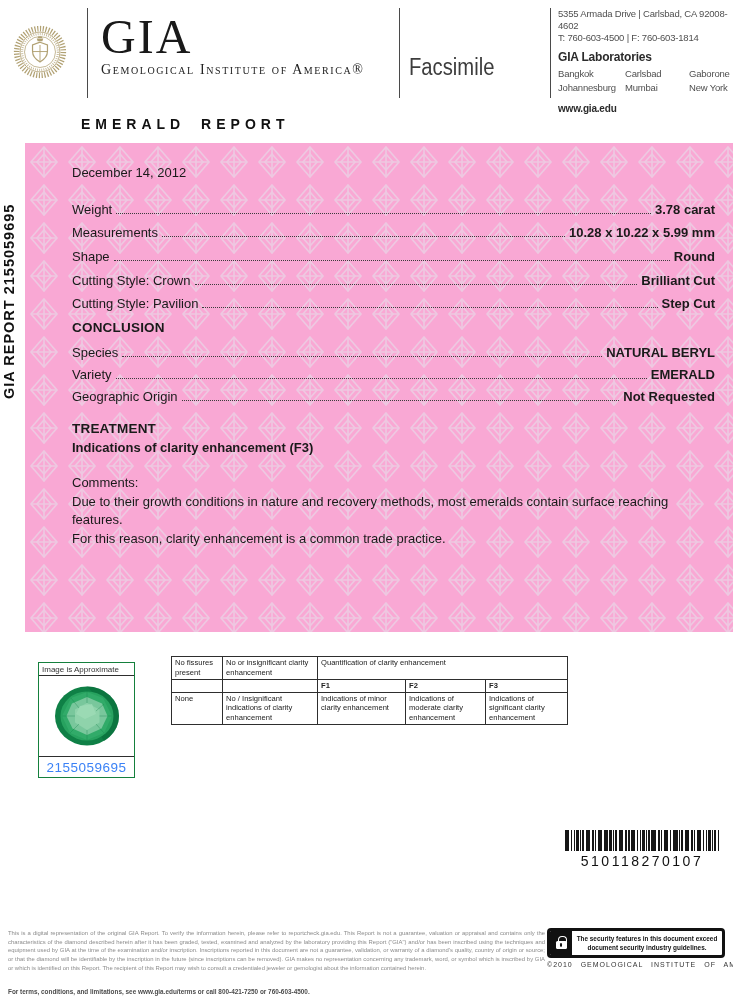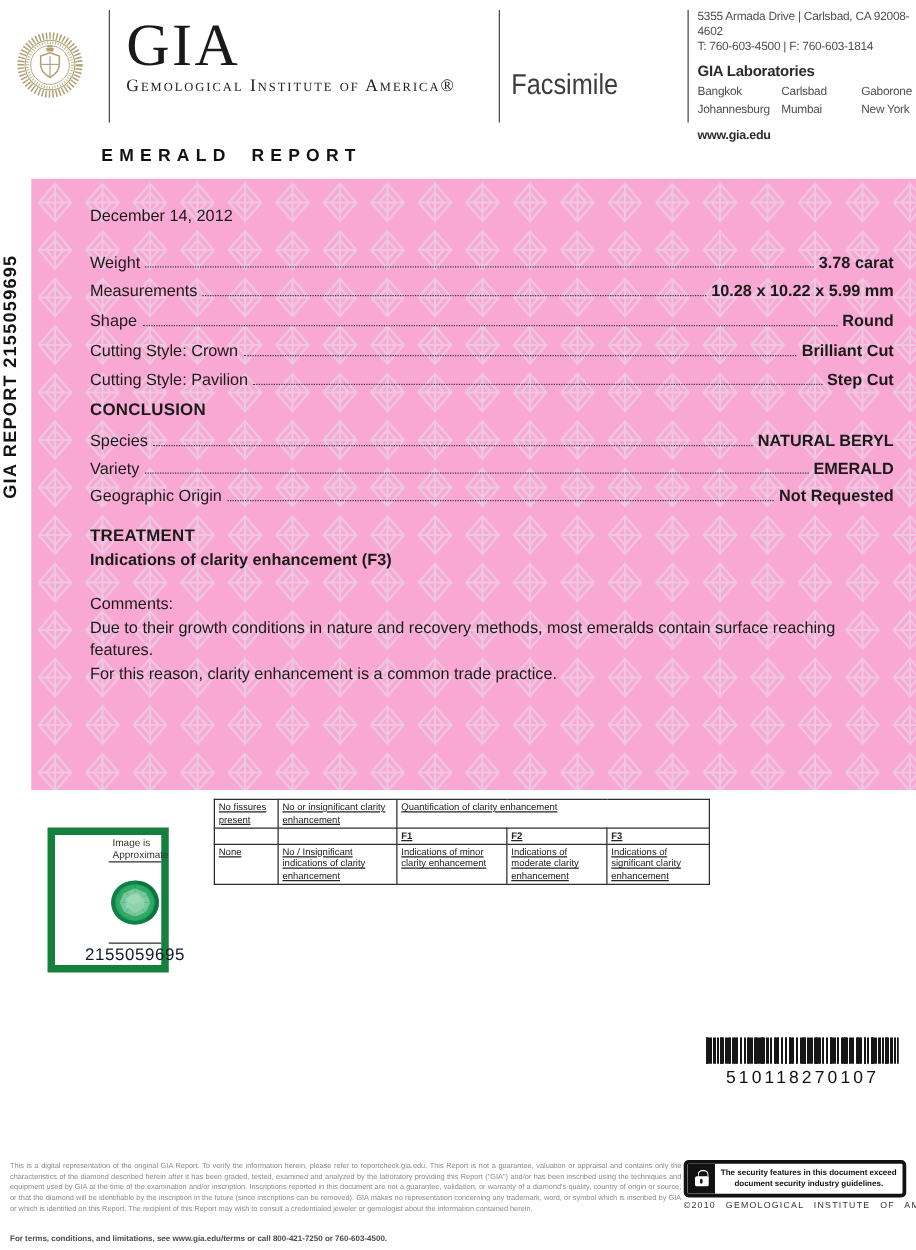--- a/index.html
+++ b/index.html
@@ -50,27 +50,27 @@
 
   .specs-block { margin-top:13px; }
   .specs2-block { margin-top:9px; }
   .section-heading { margin-top:9px; font-size:13.5px; font-weight:bold; letter-spacing:0.2px; }
   .conclusion-rows { margin-top:3px; }
   .treatment-block { margin-top:17px; }
   .treatment-detail { font-size:13px; font-weight:bold; margin-top:4px; }
   .comments-block { margin-top:19px; font-size:13px; line-height:18.5px; }
 
   
-  .photo-box { position:absolute; left:38px; top:662px; width:97px; height:116px; border:6px solid #15803d; background:#fff; display:flex; flex-direction:column;padding-left:43px; }
+  .photo-box { position:absolute; left:38px; top:662px; width:97px; height:116px; border:1px solid #15803d; background:#fff; display:flex; flex-direction:column; }
   .photo-caption { font-size:8px; color:#333; padding:2px 3px 1px; border-bottom:1px solid #2e2e2e; }
   .photo-area { flex:1; display:flex; align-items:center; justify-content:center; }
-  .photo-number { border-top:1px solid #2e2e2e; height:21px; display:flex; align-items:center; justify-content:center; font-size:13.5px; letter-spacing:0.5px; color:#0f172a; }
-
-  
-  .clarity { position:absolute; left:171px; top:639px; border-collapse:collapse; table-layout:fixed; width:396px; font-size:7.6px; line-height:1.3; color:#222;text-decoration:underline; }
+  .photo-number { border-top:1px solid #2e2e2e; height:21px; display:flex; align-items:center; justify-content:center; font-size:13.5px; letter-spacing:0.5px; color:#3b82f6; }
+
+  
+  .clarity { position:absolute; left:171px; top:656px; border-collapse:collapse; table-layout:fixed; width:396px; font-size:7.6px; line-height:1.3; color:#222; }
   .clarity td { border:1px solid #2e2e2e; padding:1px 3px; vertical-align:top; }
   .clarity .fbold { font-weight:bold; }
   .clarity .empty-row td { height:12px; }
 
   
   .barcode-wrap { position:absolute; left:565px; top:830px; width:154px; text-align:center; }
   .barcode-bars {
     height:21px; width:154px;
     background:
       repeating-linear-gradient(90deg, #161616 0 1.5px, transparent 1.5px 3px),

